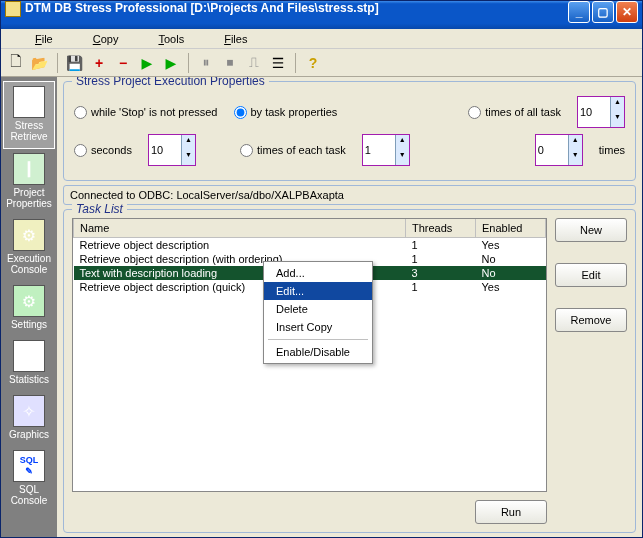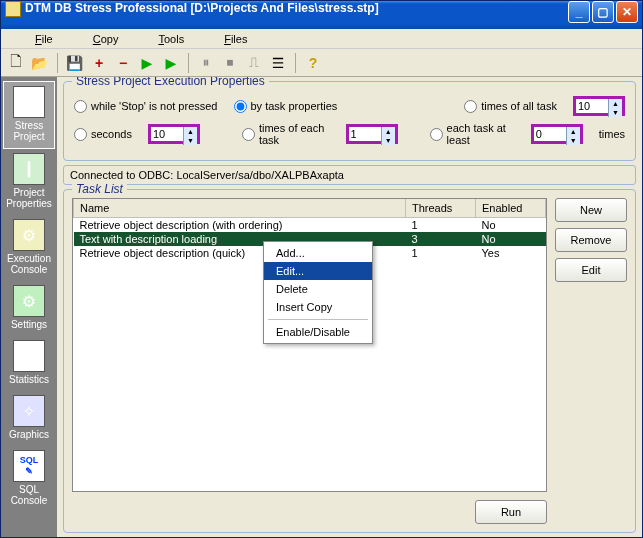--- a/index.html
+++ b/index.html
@@ -132,23 +132,23 @@
   .exec-row {
     display:flex;
     align-items:center;
     gap:16px;
     margin:6px 0;
   }
   .radio { display:flex;align-items:center;gap:4px;cursor:pointer;}
   .radio input { margin:0; }
   .spin {
     display:inline-flex;
-    border:3px solid #a21caf;
+    border:1px solid #a21caf;
     background:#4c1d95;
-    height:20px;
+    height:32px;
   }
   .spin input {
     width:32px;border:none;padding:0 2px;font-size:11px;text-align:left;
   }
   .spin .arrows {
     width:14px;display:flex;flex-direction:column;
   }
   .spin .arrows div {
     flex:1;background:#dbeafe;font-size:7px;text-align:center;line-height:9px;cursor:pointer;border-left:1px solid #7f9db9;
   }
@@ -194,21 +194,21 @@
     border:none;
   }
   tbody tr.selected td {
     background:#14532d;
     color:#fff;
   }
   .action-col {
     width:72px;
     display:flex;
     flex-direction:column;
-    gap:6px;
+    gap:21px;
   }
   .btn {
     height:24px;
     border:1px solid #888;
     background:linear-gradient(#fff,#e8e8e0);
     border-radius:3px;
     cursor:pointer;
     font-size:11px;
   }
   .run-row {
@@ -275,21 +275,21 @@
     <div class="tb-btn">☰</div>
     <div class="tb-sep"></div>
     <div class="tb-btn" style="color:#caa000;font-weight:bold">?</div>
   </div>
 
   <div class="main">
 
     <div class="sidebar">
       <div class="side-item active">
         <div class="side-icon">⌸</div>
-        <div>Stress Project</div>
+        <div>Stress Retrieve</div>
       </div>
       <div class="side-item">
         <div class="side-icon" style="background:#d0f0d0">⎹⎸</div>
         <div>Project Properties</div>
       </div>
       <div class="side-item">
         <div class="side-icon" style="background:#f0f0c0">⚙</div>
         <div>Execution Console</div>
       </div>
       <div class="side-item">
@@ -356,24 +356,20 @@
             <span>times of each task</span>
           </label>
           <div class="spin">
             <input value="1" style="">
             <div class="arrows">
                 <div>▲</div>
                 <div>▼</div>
               </div>
           </div>
           <div style="flex:1"></div>
-          <label class="radio">
-            <input type="radio" name="mode" style="">
-            <span>each task at least</span>
-          </label>
           <div class="spin">
             <input value="0" style="">
             <div class="arrows">
                 <div>▲</div>
                 <div>▼</div>
               </div>
           </div>
           <span>times</span>
         </div>
       </div>
@@ -387,20 +383,25 @@
           <div class="table-wrap" style="flex:1">
             <table>
               <thead>
                 <tr>
                   <th>Name</th>
                   <th style="width:70px">Threads</th>
                   <th style="width:70px">Enabled</th>
                 </tr>
               </thead>
               <tbody id="task-rows">
+                  <tr>
+                    <td>Retrieve object description</td>
+                    <td>1</td>
+                    <td>Yes</td>
+                  </tr>
                   <tr>
                     <td>Retrieve object description (with ordering)</td>
                     <td>1</td>
                     <td>No</td>
                   </tr>
                   <tr class="selected">
                     <td>Text with description loading</td>
                     <td>3</td>
                     <td>No</td>
                   </tr>
@@ -421,20 +422,20 @@
               <div class="mi">Enable/Disable</div>
             </div>
           </div>
           <div class="run-row">
             <button class="btn" style="width:72px">Run</button>
           </div>
         </div>
 
         <div class="action-col">
           <button class="btn">New</button>
+          <button class="btn">Edit</button>
           <button class="btn">Remove</button>
-          <button class="btn">Edit</button>
         </div>
       </div>
 
     </div>
   </div>
 </div>
 
 </body></html>

